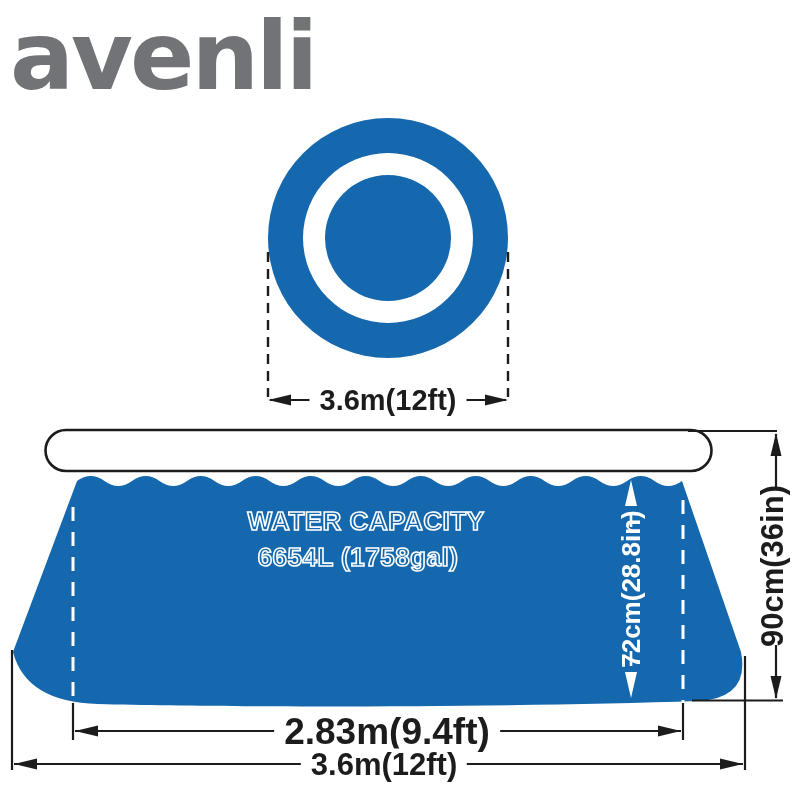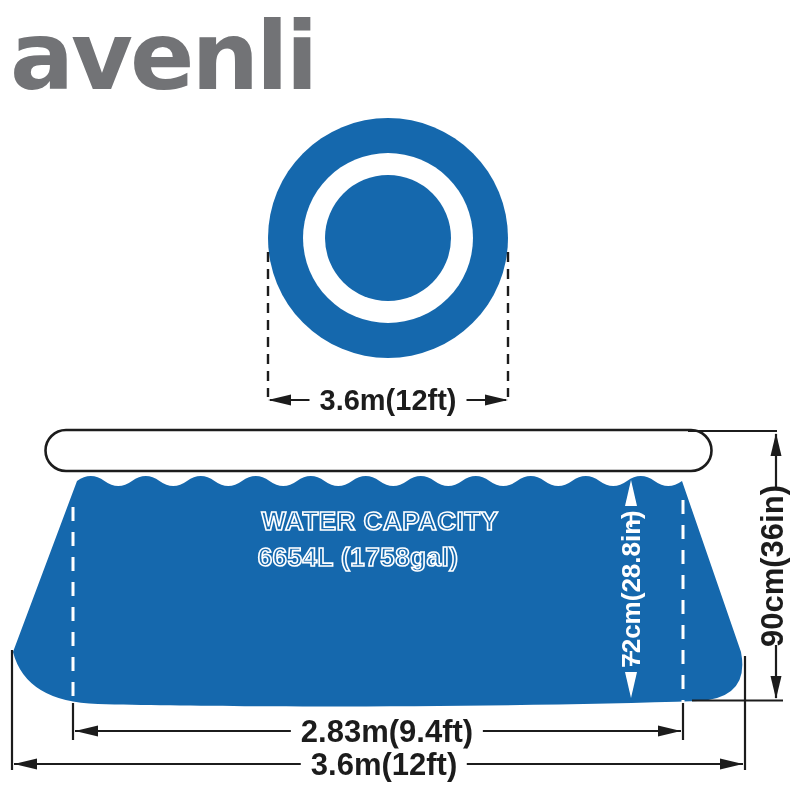--- a/index.html
+++ b/index.html
@@ -117,24 +117,24 @@
       <line class="kline" x1="12" y1="650" x2="12" y2="770"></line>
       <line class="kline" x1="745" y1="656" x2="745" y2="770"></line>
       <line class="kline" x1="14" y1="764" x2="743" y2="764"></line>
       <polygon class="karrow" points="14,764 37,758.5 37,769.5"></polygon>
       <polygon class="karrow" points="743,764 720,758.5 720,769.5"></polygon>
     </g>
   </svg>
 
   <span class="lbl onwhite" style="left:388px;top:400px;font-size:29px;">3.6m(12ft)</span>
 
-  <span class="lbl outlined" style="left:380px;top:521px;font-size:26px;">WATER CAPACITY</span>
+  <span class="lbl outlined" style="left:366px;top:521px;font-size:26px;">WATER CAPACITY</span>
   <span class="lbl outlined" style="left:358px;top:557px;font-size:26px;">6654L (1758gal)</span>
 
   <span class="lbl rot white-solid" style="left:631px;top:589px;font-size:26px;">72cm(28.8in)</span>
 
   <span class="lbl rot" style="left:772px;top:566px;font-size:31px;">90cm(36in)</span>
 
-  <span class="lbl onwhite" style="left:387px;top:731px;font-size:31px;">2.83m(9.4ft)</span>
+  <span class="lbl onwhite" style="left:387px;top:731px;font-size:37px;">2.83m(9.4ft)</span>
 
   <span class="lbl onwhite" style="left:384px;top:764px;font-size:31px;">3.6m(12ft)</span>
 
 </div>
 
 </body></html>

